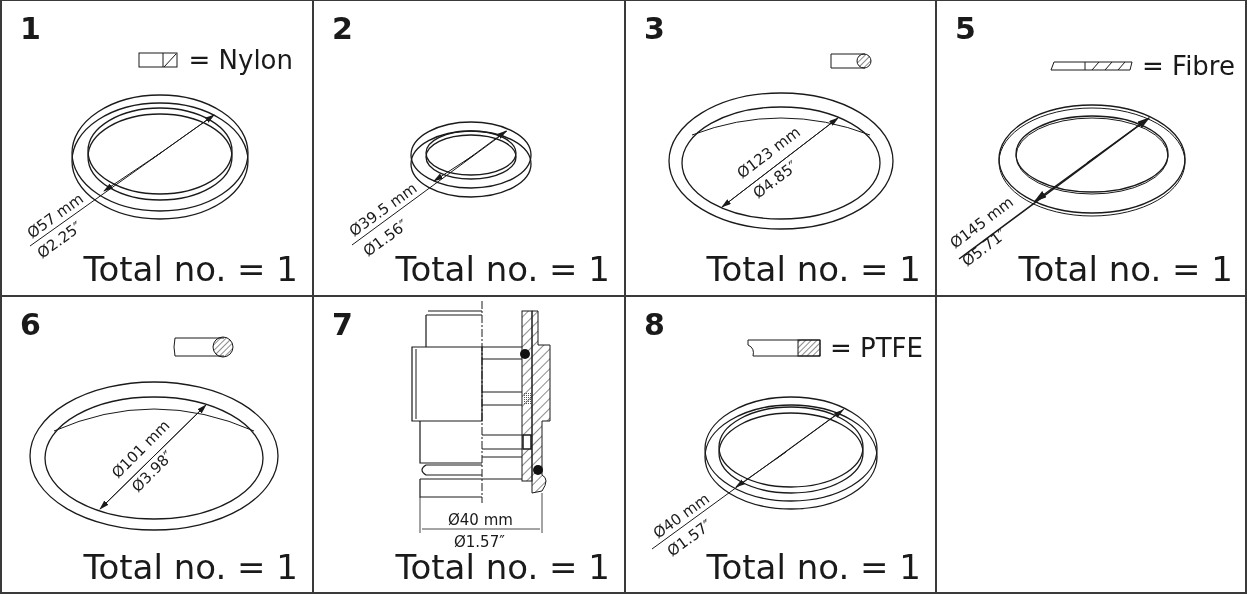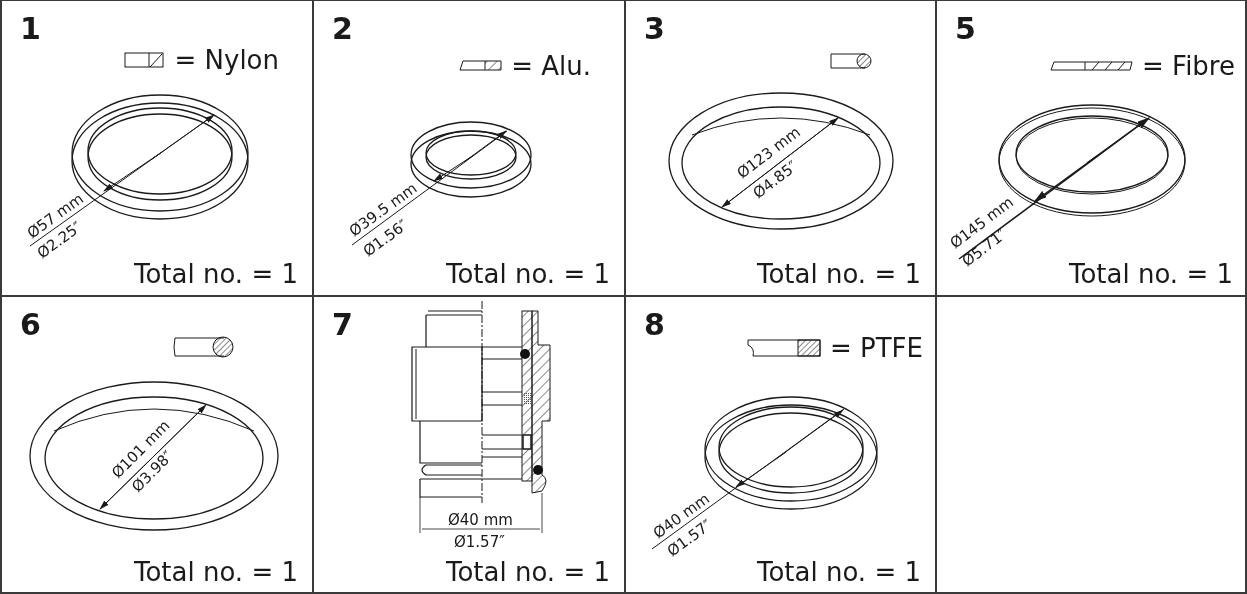--- a/index.html
+++ b/index.html
@@ -8,23 +8,23 @@
   .grid { position: absolute; left: 0; top: 0; width: 1247px; height: 594px;
           box-sizing: border-box; border: 2px solid #3a3a3a; border-top-width: 1px;
           display: grid; grid-template-columns: 312px 312px 311px 310px;
           grid-template-rows: 296px 296px; }
   .cell { position: relative; box-sizing: border-box; border-right: 2px solid #3a3a3a;
           border-bottom: 2px solid #3a3a3a; overflow: hidden; }
   .cell.last-col { border-right: none; }
   .cell.last-row { border-bottom: none; }
   .num { position: absolute; left: 18px; top: 10px; font-size: 30px; font-weight: bold;
          font-family: "DejaVu Sans", sans-serif; }
-  .legend { position: absolute; top: 44px; right: 33px; display: flex; align-items: center; gap: 8px; }
+  .legend { position: absolute; top: 44px; right: 19px; display: flex; align-items: center; gap: 8px; }
   .legend-label { font-size: 26px; font-family: "DejaVu Sans", sans-serif; font-weight: normal; }
-  .total { position: absolute; right: 14px; bottom: 6px; font-size: 26px;
+  .total { position: absolute; right: 14px; bottom: 6px; font-size: 34px;
            font-family: "DejaVu Sans", sans-serif; }
   svg.draw { position: absolute; left: 0; top: 0; }
   .dim { font-family: "DejaVu Sans", sans-serif; font-size: 15px; fill: #1a1a1a; }
   .dim-h { font-family: "DejaVu Sans", sans-serif; font-size: 15px; fill: #1a1a1a; }
 </style>
 </head>
 <body>
 
 <svg width="0" height="0" style="position:absolute">
   <defs>
@@ -75,28 +75,20 @@
       <ellipse cx="157" cy="163" rx="60" ry="33" fill="none" stroke="#1a1a1a" stroke-width="1.3"></ellipse>
       <ellipse cx="157" cy="152" rx="45" ry="22" fill="none" stroke="#1a1a1a" stroke-width="1.3"></ellipse>
       <ellipse cx="157" cy="156" rx="45" ry="22" fill="none" stroke="#1a1a1a" stroke-width="1.3"></ellipse>
       <line x1="38" y1="244" x2="193" y2="130" stroke="#1a1a1a" stroke-width="1"></line>
       <line x1="150" y1="161" x2="192" y2="130" stroke="#1a1a1a" stroke-width="1" marker-end="url(#arr)"></line>
       <line x1="160" y1="154" x2="120" y2="180" stroke="#1a1a1a" stroke-width="1" marker-end="url(#arr)"></line>
       <text class="dim" transform="translate(40,236) rotate(-36)">Ø39.5 mm</text>
       <text class="dim" transform="translate(54,256) rotate(-36)">Ø1.56″</text>
     </svg>
     <div class="num">2</div>
-    <div class="legend" style="top:50px">
-      <svg width="44" height="14">
-        <path d="M4,2 L42,2 L42,11 L1,11 Z" fill="none" stroke="#1a1a1a" stroke-width="1"></path>
-        <line x1="26" y1="2" x2="26" y2="11" stroke="#1a1a1a" stroke-width="1"></line>
-        <rect x="26" y="2" width="16" height="9" fill="url(#hatch-wide)"></rect>
-      </svg>
-      <span class="legend-label">= Alu.</span>
-    </div>
     <div class="total">Total no. = 1</div>
   </div>
 
   <div class="cell">
     <svg class="draw" width="311" height="296">
       <ellipse cx="155" cy="160" rx="112" ry="68" fill="none" stroke="#1a1a1a" stroke-width="1.3"></ellipse>
       <ellipse cx="155" cy="162" rx="99" ry="56" fill="none" stroke="#1a1a1a" stroke-width="1.3"></ellipse>
       <path d="M66,134 Q155,100 244,134" fill="none" stroke="#1a1a1a" stroke-width="1"></path>
       <line x1="96" y1="206" x2="212" y2="117" stroke="#1a1a1a" stroke-width="1" marker-end="url(#arr)"></line>
       <line x1="212" y1="117" x2="96" y2="206" stroke="#1a1a1a" stroke-width="1" marker-end="url(#arr)"></line>

